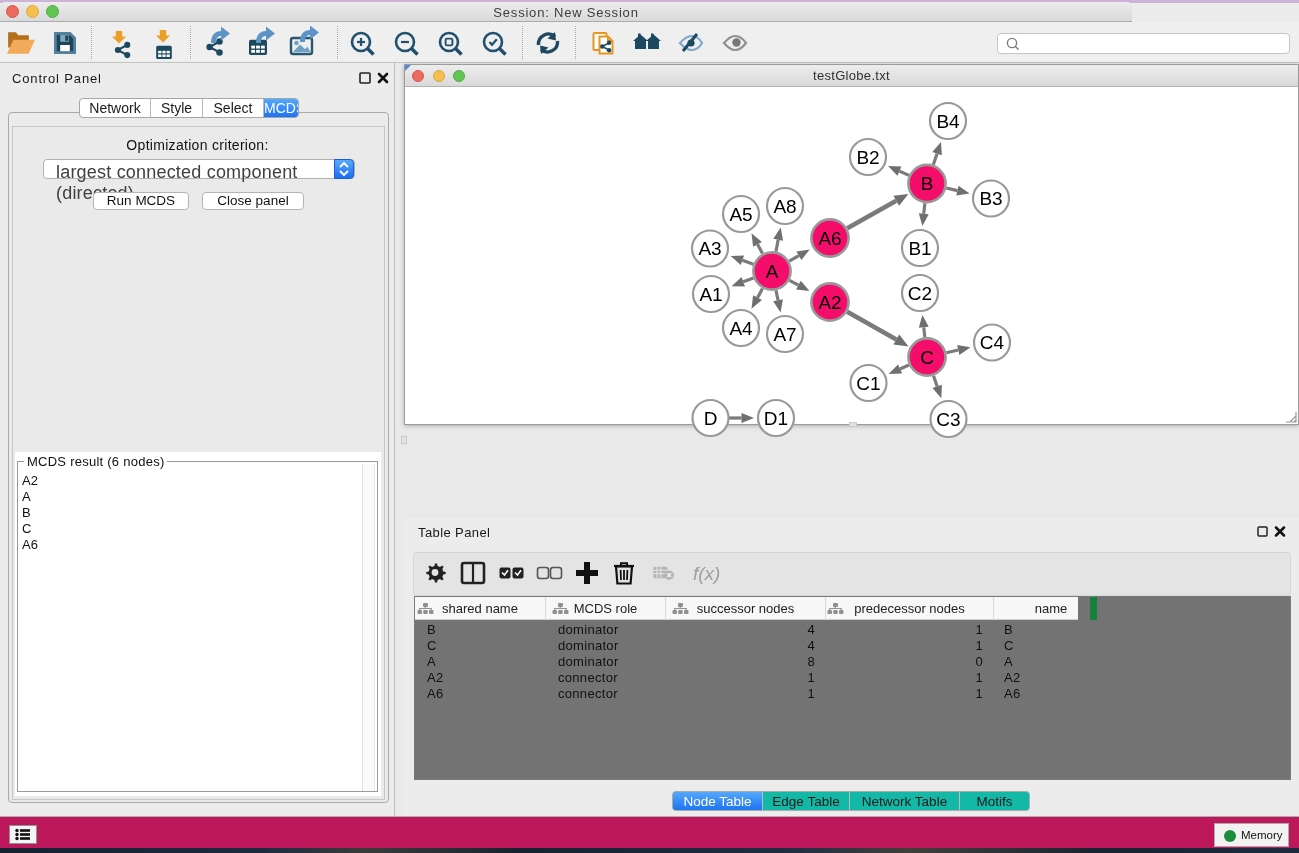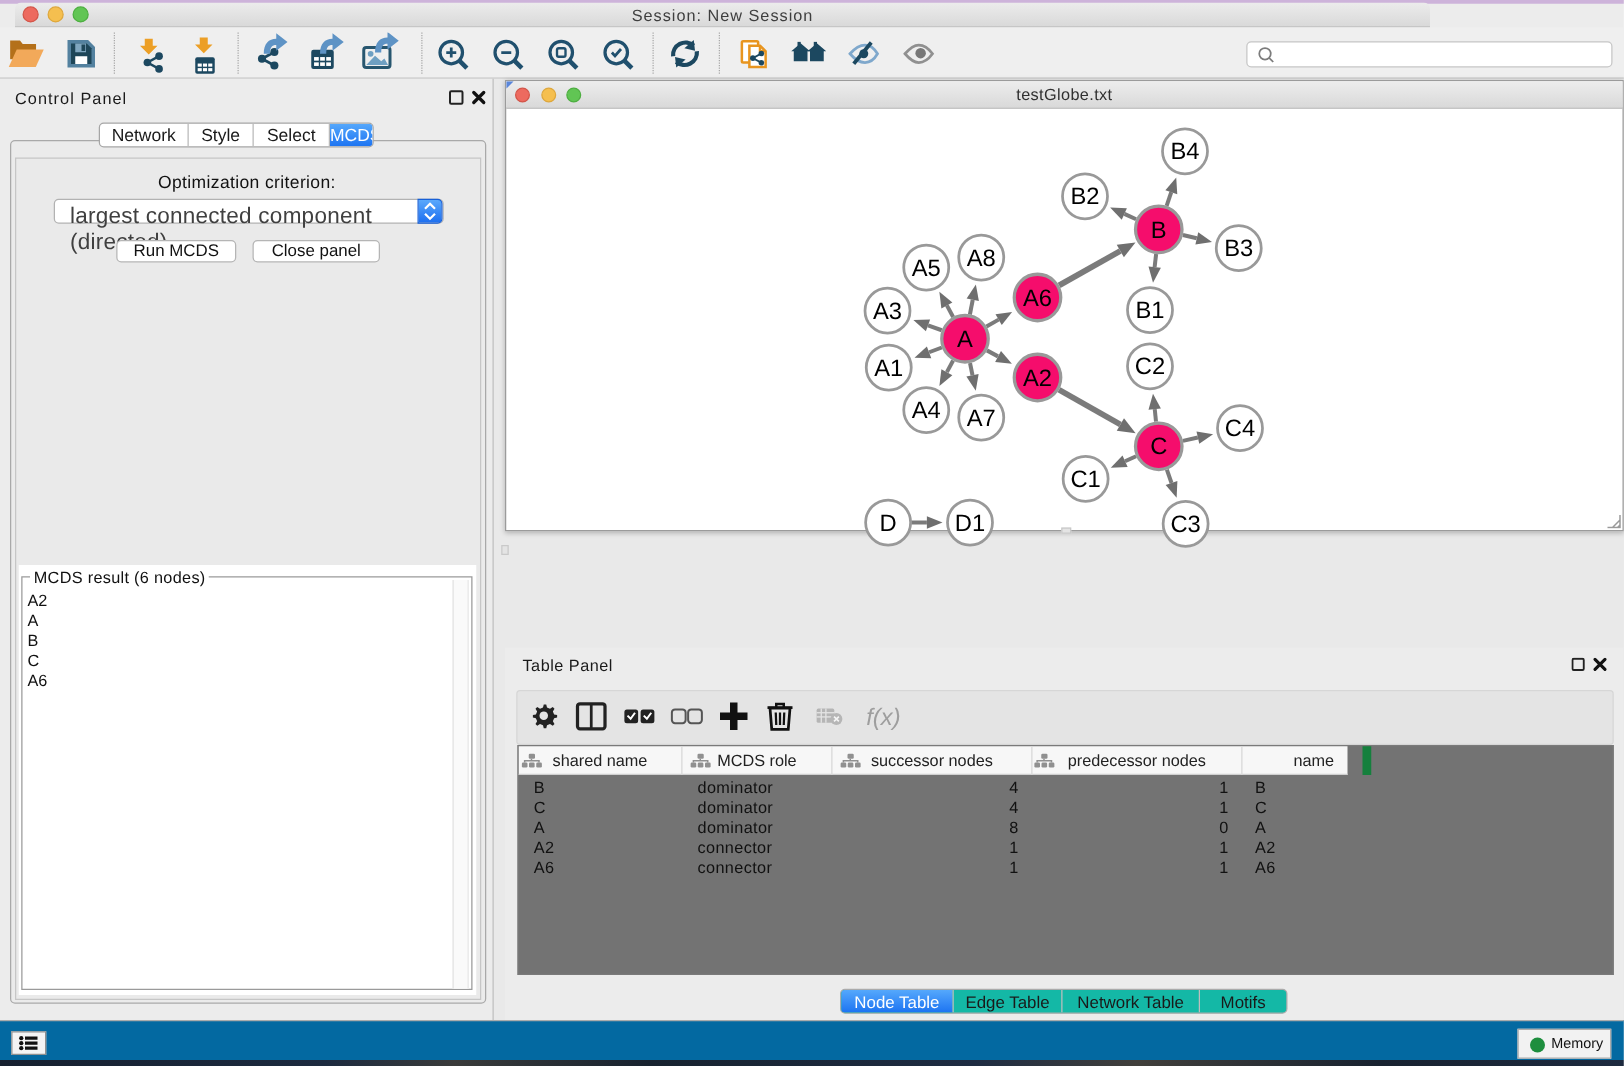--- a/index.html
+++ b/index.html
@@ -1,21 +1,21 @@
 <!DOCTYPE html>
 <html><head><meta charset="utf-8">
 <style>
 *{margin:0;padding:0;box-sizing:border-box}
 html,body{width:1299px;height:853px;overflow:hidden;font-family:"Liberation Sans",sans-serif}
 #app{position:absolute;left:0;top:0;width:1299px;height:853px;background:#ECECEC}
 .abs{position:absolute}
 
 #deskTop{left:0;top:0;width:1299px;height:3px;background:#CDB3DA}
 
-#titlebar{left:12px;top:2px;width:1132px;height:20px;background:linear-gradient(#ECECEC,#D9D9D9);border-bottom:1px solid #ACACAC;border-radius:5px 5px 0 0}
+#titlebar{left:0;top:2px;width:1132px;height:20px;background:linear-gradient(#ECECEC,#D9D9D9);border-bottom:1px solid #ACACAC;border-radius:5px 5px 0 0}
 .tl{position:absolute;top:3px;width:13px;height:13px;border-radius:50%}
 #titlebar .t1{left:6px;background:#ED6A5F;border:0.5px solid #D35549}
 #titlebar .t2{left:26px;background:#F5BF4F;border:0.5px solid #DEA73C}
 #titlebar .t3{left:46px;background:#61C554;border:0.5px solid #4DAE40}
 #titlebar .ttl{position:absolute;top:3px;left:0;width:100%;text-align:center;font-size:13px;letter-spacing:0.8px;color:#3E3E3E}
 
 #toolbar{left:0;top:22px;width:1299px;height:41px;background:#EFEFEF;border-bottom:1px solid #C3C3C3}
 .sep{position:absolute;top:4px;height:33px;border-left:1px dotted #A8A8A8}
 #search{position:absolute;left:997px;top:11px;width:293px;height:21px;background:#fff;border:1px solid #C6C6C6;border-radius:4px}
 
@@ -53,21 +53,21 @@
 #tpToolbar{position:absolute;left:9px;top:34px;width:878px;height:44px;background:#E4E4E4;border:1px solid #D6D6D6;border-radius:3px}
 #ttable{position:absolute;left:10px;top:78px;width:877px;height:184px;background:#737373;border:1px solid #7A7A7A}
 #thead{position:absolute;left:0;top:0;width:663px;height:23px;background:#F7F7F7;border-bottom:1px solid #D0D0D0}
 #thead .hc{position:absolute;top:0;height:23px;border-right:1px solid #D8D8D8;font-size:13px;color:#222;text-align:center;line-height:23px}
 .trow{position:absolute;font-size:13px;letter-spacing:0.3px;color:#111;height:16px;line-height:16px}
 #btabs{position:absolute;left:268px;top:273px;height:20px;display:flex;border:1px solid #ABABAB;border-radius:4px;background:#14b8a6;overflow:hidden}
 #btabs div{font-size:13.5px;color:#1a1a1a;text-align:center;line-height:19px;border-right:1px solid #BDBDBD}
 #btabs div:last-child{border-right:none}
 #btabs .sel{background:linear-gradient(#55A8FC,#1D74F2);color:#fff}
 
-#statusbar{left:0;top:816px;width:1299px;height:32px;background:#0369a1;border-top:1px solid #ABABAB}
+#statusbar{left:0;top:816px;width:1299px;height:32px;background:#be185d;border-top:1px solid #ABABAB}
 #listbtn{position:absolute;left:9px;top:8px;width:28px;height:19px;background:#F4F4F4;border:1px solid #909090}
 #membtn{position:absolute;left:1214px;top:6px;width:75px;height:24px;background:#F2F2F2;border:1px solid #ABABAB;font-size:11.5px;color:#111}
 #deskBot{left:0;top:848px;width:1299px;height:5px;background:linear-gradient(90deg,#16202F,#1C2A3F 20%,#3A3B3A 28%,#17222F 40%,#1E2C42 60%,#413F3B 70%,#182230 85%,#1D2A3F)}
 text{font-family:"Liberation Sans",sans-serif}
 </style></head><body>
 <div id="app">
 <div class="abs" id="deskTop"></div>
 <div class="abs" id="titlebar">
       <div class="tl t1"></div>
       <div class="tl t2"></div>

